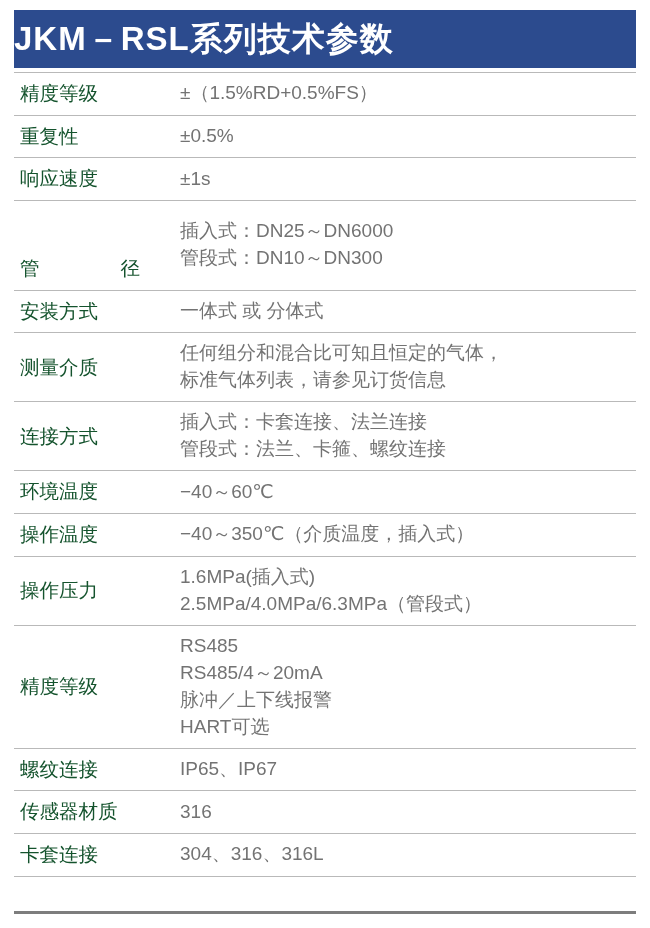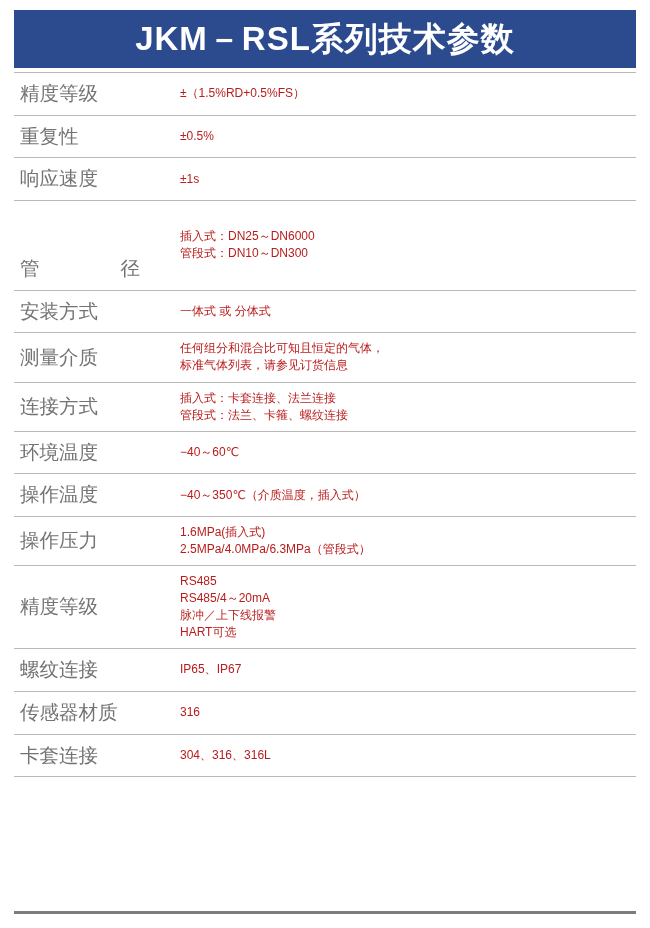--- a/index.html
+++ b/index.html
@@ -23,21 +23,21 @@
     background: #ffffff;
     display: flex;
     flex-direction: column;
   }
   .title-bar {
     margin: 10px 0 0 0;
     height: 58px;
     background: #2c4b8e;
     display: flex;
     align-items: center;
-    justify-content: center;
+    justify-content: flex-start;
   }
   .title-text {
     color: #ffffff;
     font-size: 33px;
     font-weight: bold;
     letter-spacing: 1px;
     white-space: nowrap;
   }
   .spec-table {
     width: 100%;
@@ -54,27 +54,27 @@
   .spec-table td {
     vertical-align: middle;
     padding: 7px 0 7px 0;
     font-size: 19px;
     line-height: 1.42;
   }
   td.label {
     width: 150px;
     padding-left: 6px;
     font-size: 19.5px;
-    color: #737373;
+    color: #14532d;
     white-space: nowrap;
   }
   td.value {
     padding-left: 10px;
-    font-size: 12px;
-    color: #b91c1c;
+    font-size: 19px;
+    color: #737373;
   }
   .label-spread {
     display: inline-block;
     width: 120px;
     text-align: justify;
     text-align-last: justify;
     margin-top: 47px;
   }
   .vline {
     display: block;

